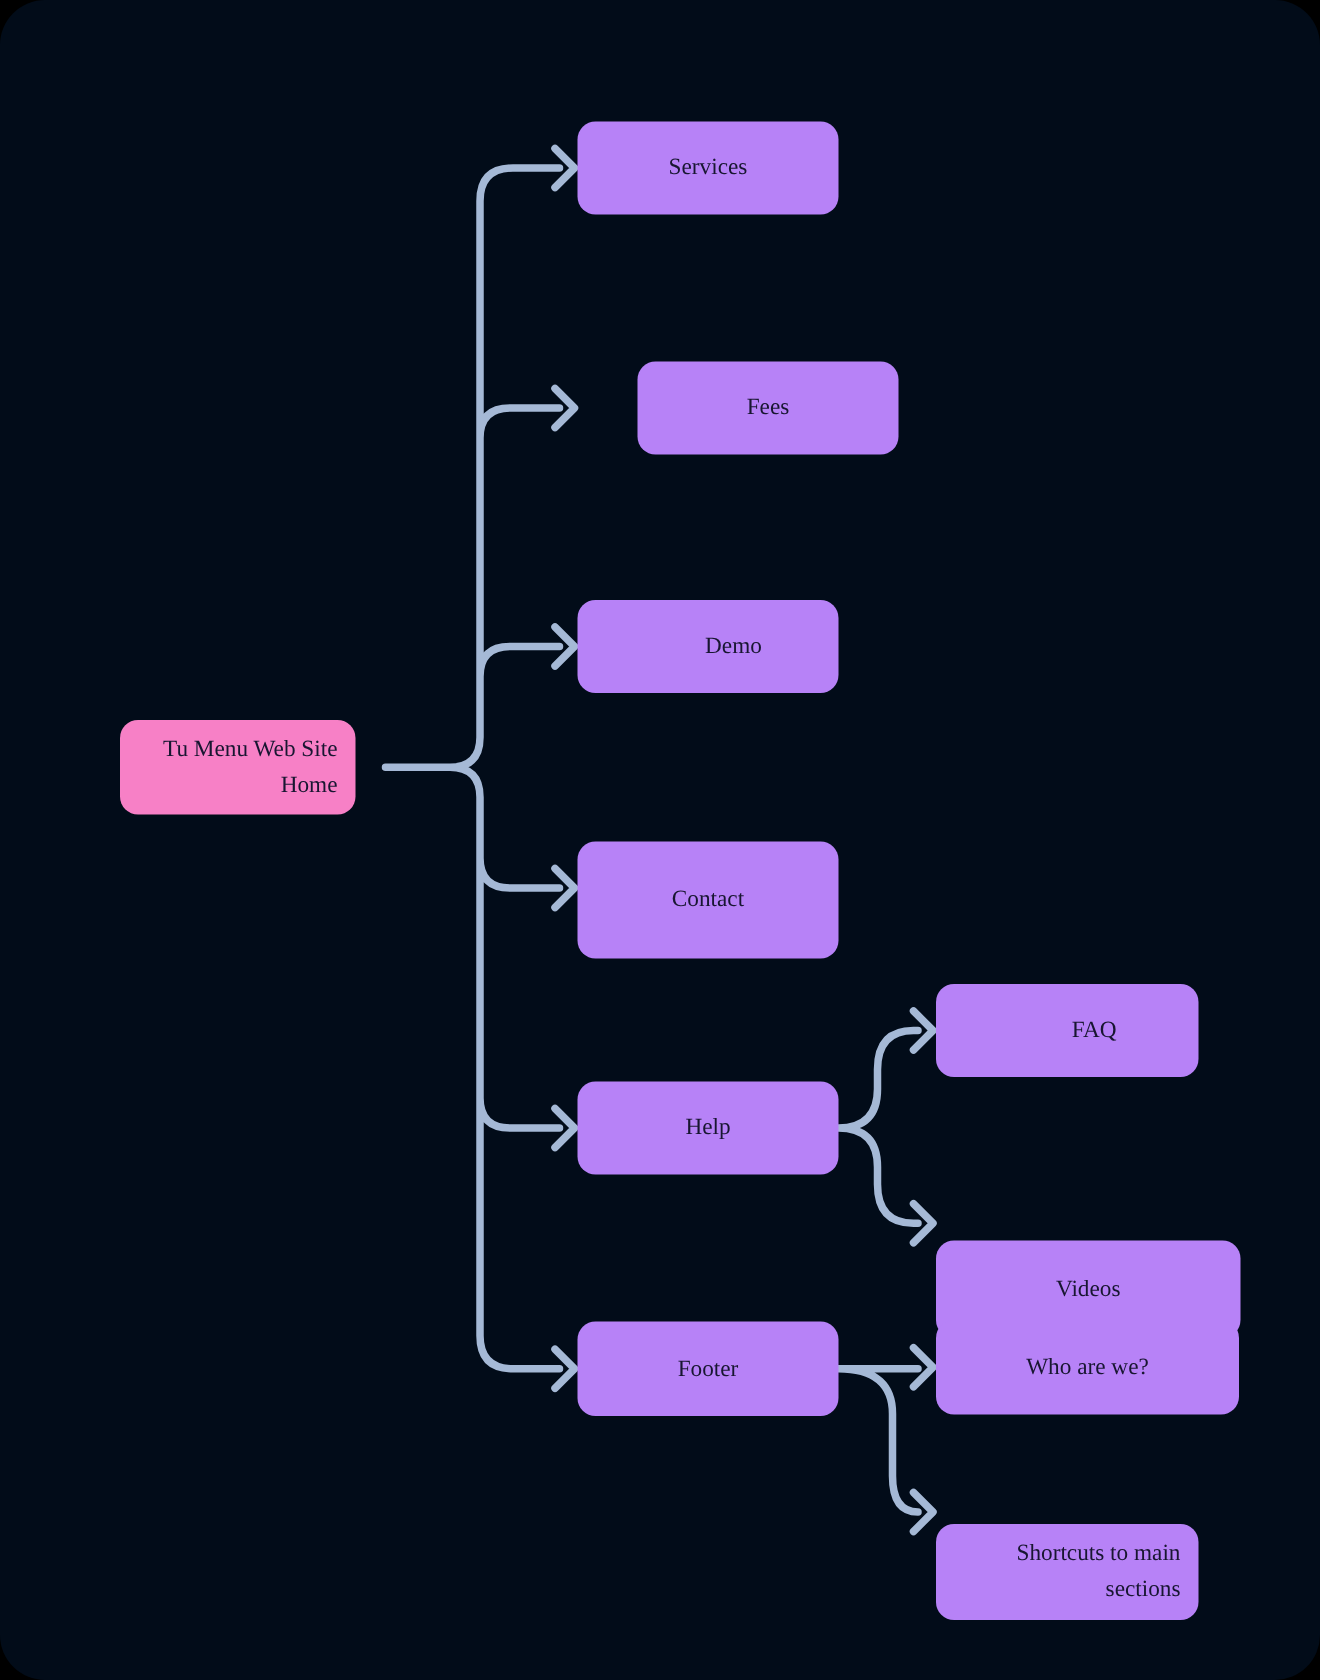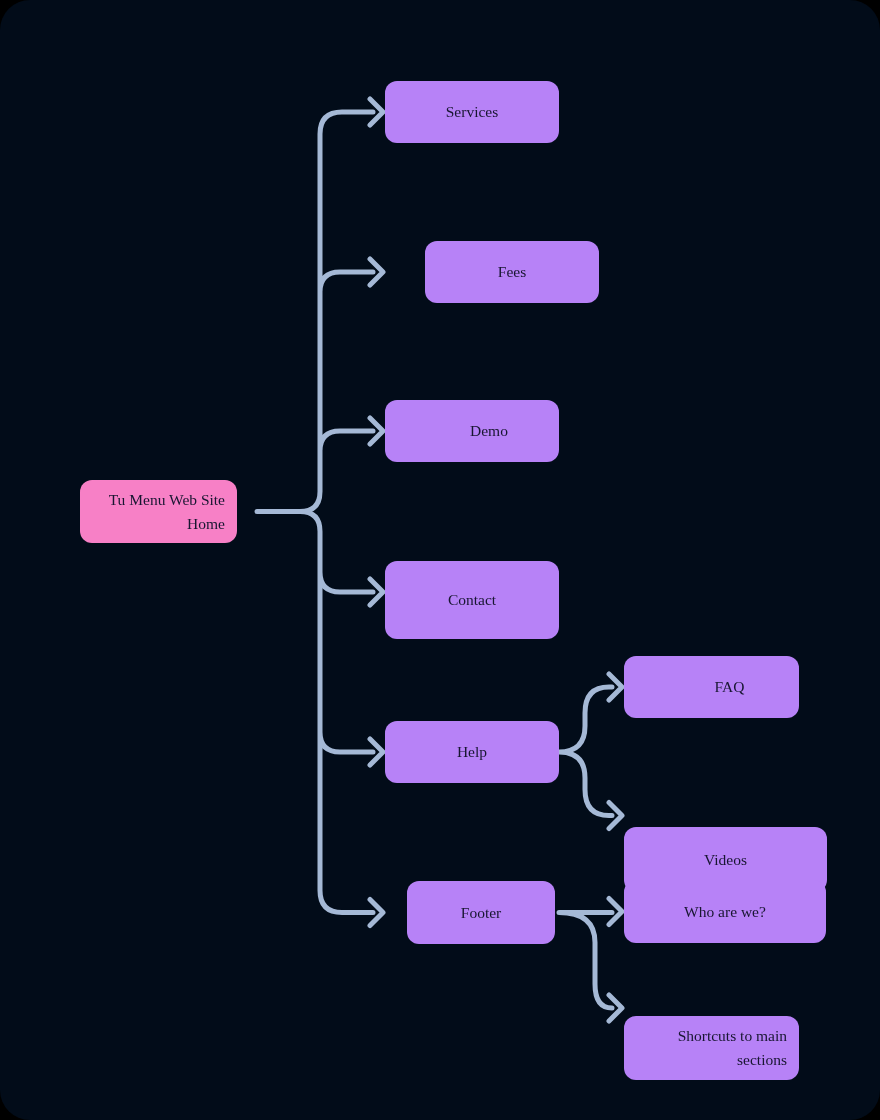--- a/index.html
+++ b/index.html
@@ -63,19 +63,19 @@
     <path id="edges" d="M 257 511.5 L 300 511.5 M 300 511.5 Q 320 511.5 320 491.5 L 320 134 Q 320 112 342 112 L 373 112 M 300 511.5 Q 320 511.5 320 531.5 L 320 890.5 Q 320 912.5 342 912.5 L 373 912.5 M 320 292 Q 320 272 340 272 L 373 272 M 320 451 Q 320 431 340 431 L 373 431 M 320 572 Q 320 592 340 592 L 373 592 M 320 732 Q 320 752 340 752 L 373 752 M 559 752 Q 585 752 585 726 L 585 713 Q 585 687 609 687 L 612 687 M 559 752 Q 585 752 585 778 L 585 789.5 Q 585 815.5 609 815.5 L 612 815.5 M 559 912.5 L 612 912.5 M 559 912.5 C 585 912.5 595 924.5 595 942.5 L 595 984 Q 595 1008 612 1008"></path>
     <path id="arrows" d="M 370 99 L 383 112 L 370 125 M 370 259 L 383 272 L 370 285 M 370 418 L 383 431 L 370 444 M 370 579 L 383 592 L 370 605 M 370 739 L 383 752 L 370 765 M 370 899.5 L 383 912.5 L 370 925.5 M 609 674 L 622 687 L 609 700 M 609 802.5 L 622 815.5 L 609 828.5 M 609 898.5 L 622 911.5 L 609 924.5 M 609 995 L 622 1008 L 609 1021"></path>
   </svg>
   <div id="nodes">
       <div class="node root" style="left: 80px; top: 480px; width: 157px; height: 63px;">Tu Menu Web Site Home</div>
       <div class="node" style="left: 385px; top: 81px; width: 174px; height: 62px;">Services</div>
       <div class="node" style="left: 385px; top: 241px; width: 174px; height: 62px; margin-left: 40px;">Fees</div>
       <div class="node" style="left: 385px; top: 400px; width: 174px; height: 62px; padding-left: 46px;">Demo</div>
       <div class="node" style="left: 385px; top: 561px; width: 174px; height: 78px;">Contact</div>
       <div class="node" style="left: 385px; top: 721px; width: 174px; height: 62px;">Help</div>
-      <div class="node" style="left: 407px; top: 881px; width: 148px; height: 63px;">Footer</div>
+      <div class="node" style="left: 385px; top: 881px; width: 174px; height: 63px;">Footer</div>
       <div class="node" style="left: 624px; top: 656px; width: 175px; height: 62px; padding-left: 48px;">FAQ</div>
       <div class="node" style="left: 624px; top: 783px; width: 203px; height: 65px; margin-top: 44px;">Videos</div>
       <div class="node" style="left: 624px; top: 880px; width: 202px; height: 63px;">Who are we?</div>
       <div class="node" style="left: 624px; top: 976px; width: 175px; height: 64px; margin-top: 40px;">Shortcuts to main sections</div>
     </div>
 </div>
 
 </body></html>

